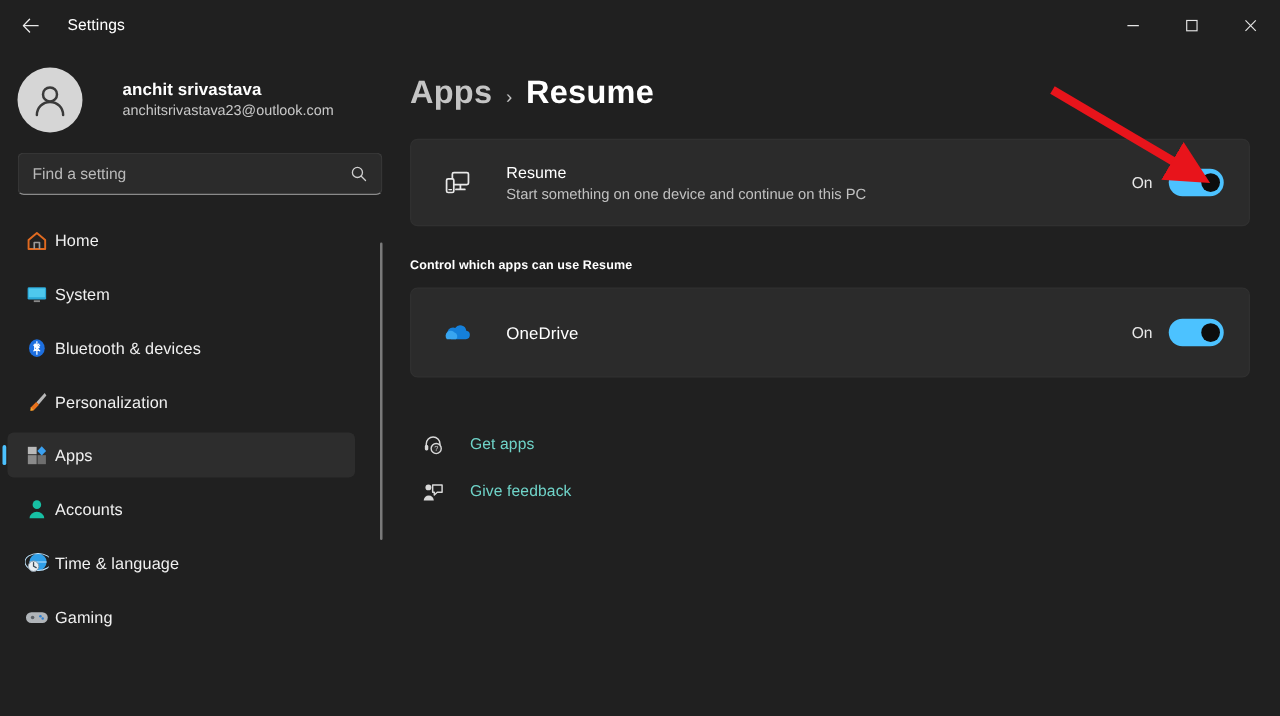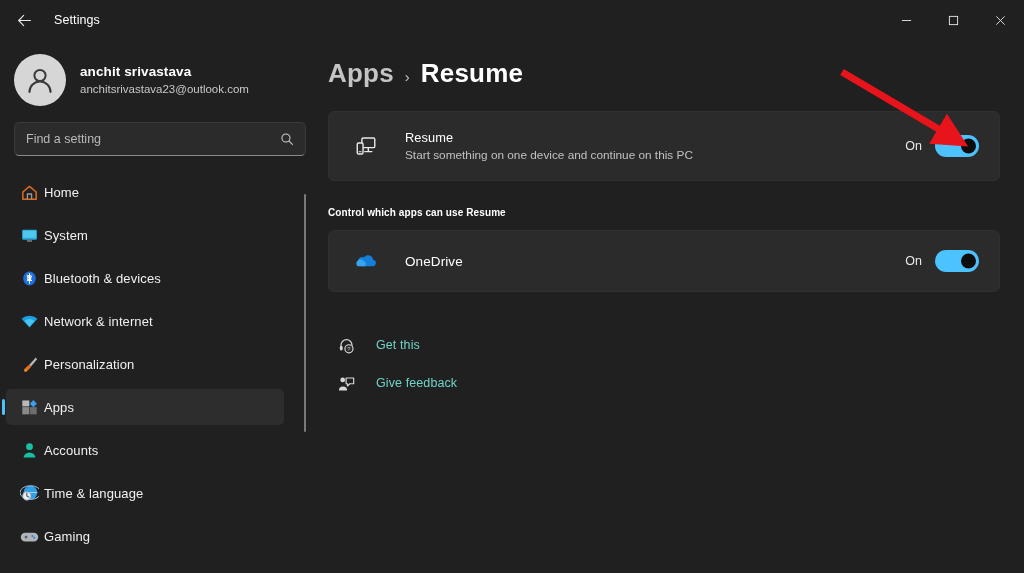--- a/index.html
+++ b/index.html
@@ -49,20 +49,21 @@
   
   .sidebar {
     width: 320px; flex: 0 0 320px;
     background: #202020;
     position: relative;
     display: flex; flex-direction: column;
   }
   .account {
     display: flex; align-items: center;
     padding: 14px 0 10px 14px;
+    gap: 18px;
   }
   .avatar {
     width: 52px; height: 52px; border-radius: 50%;
     background: #d6d6d6;
     display: flex; align-items: center; justify-content: center;
     flex: 0 0 52px;
   }
   .avatar svg { width: 34px; height: 34px; }
   .acct-text { margin-left: 14px; overflow: hidden; }
   .acct-name {
@@ -152,21 +153,21 @@
   }
 
   .card {
     background: #2b2b2b;
     border: 1px solid #303030;
     border-radius: 6px;
     display: flex; align-items: center;
     padding: 0 16px;
   }
   .card.resume { height: 70px; }
-  .card.onedrive { height: 62px; }
+  .card.onedrive { height: 72px; }
 
   .card-ico {
     width: 30px; flex: 0 0 30px;
     display: flex; align-items: center; justify-content: center;
     margin-left: 6px;
   }
   .card-ico svg { width: 25px; height: 25px; }
   .card-text { margin-left: 24px; flex: 1; }
   .card-title {
     font-size: 12.8px; color: #ffffff; line-height: 17px; letter-spacing: .1px;
@@ -308,29 +309,20 @@
             <svg viewBox="0 0 20 20">
               <ellipse cx="10" cy="10" rx="6.6" ry="7.4" fill="#1d6fe0"></ellipse>
               <path d="M8.2 6.4 L12 9.2 L8.2 12 L8.2 6.4 M8.2 9.2 L12 6.4 M8.2 11.9 L12 12" fill="none" stroke="#ffffff" stroke-width="1.05" stroke-linejoin="round"></path>
               <path d="M10 4.3 L10 15.6" stroke="#ffffff" stroke-width="1.05"></path>
               <path d="M7.4 7.5 L12.4 12.3 M7.4 12.3 L12.4 7.5" stroke="#ffffff" stroke-width="1.05" stroke-linecap="round"></path>
             </svg>
           </span>
           <span class="nav-label">Bluetooth &amp; devices</span>
         </div>
 
-        <div class="navitem">
-          <span class="nav-ico">
-            <svg viewBox="0 0 20 20">
-              <path d="M1.6 7.2 A12.6 12.6 0 0 1 18.4 7.2 L10 16.4 Z" fill="#1a9fe0"></path>
-              <path d="M4.6 9.4 A8.4 8.4 0 0 1 15.4 9.4 L10 15.6 Z" fill="#47c4f2"></path>
-            </svg>
-          </span>
-          <span class="nav-label">Network &amp; internet</span>
-        </div>
 
         <div class="navitem">
           <span class="nav-ico">
             <svg viewBox="0 0 20 20">
               <path d="M16.6 2.6 L9.6 10.4 L11.6 12.2 L18 4.6 Z" fill="#b8b8b8"></path>
               <path d="M9.4 10.2 L11.8 12.4 L7.4 17 L4.6 17.4 L5 14.6 Z" fill="#e8721c"></path>
               <path d="M5 14.6 L7.4 17 L4.6 17.4 Z" fill="#f0a830"></path>
             </svg>
           </span>
           <span class="nav-label">Personalization</span>
@@ -441,21 +433,21 @@
       <div class="links">
         <div class="link-row">
           <span class="link-ico">
             <svg viewBox="0 0 18 18">
               <path d="M3.2 10.4 V8.6 a5.8 5.8 0 0 1 11.6 0 V10.4" fill="none" stroke="#d8d8d8" stroke-width="1.25" stroke-linecap="round"></path>
               <rect x="2" y="9.6" width="2.9" height="4.6" rx="1.2" fill="#d8d8d8"></rect>
               <circle cx="11.6" cy="12.5" r="4.3" fill="#2b2b2b" stroke="#d8d8d8" stroke-width="1.2"></circle>
               <text x="11.6" y="15" font-size="6.2" fill="#d8d8d8" text-anchor="middle" font-family="Liberation Sans, sans-serif">?</text>
             </svg>
           </span>
-          <span class="link-text">Get this</span>
+          <span class="link-text">Get apps</span>
         </div>
         <div class="link-row">
           <span class="link-ico">
             <svg viewBox="0 0 18 18">
               <circle cx="5" cy="5.2" r="2.5" fill="#d8d8d8"></circle>
               <path d="M1 16.4 a4.3 4.3 0 0 1 8.6 0 Z" fill="#d8d8d8"></path>
               <path d="M8.6 3.2 h8 v6.1 h-4.1 l-2.5 2.3 v-2.3 h-1.4 Z" fill="none" stroke="#d8d8d8" stroke-width="1.25" stroke-linejoin="round"></path>
             </svg>
           </span>
           <span class="link-text">Give feedback</span>

